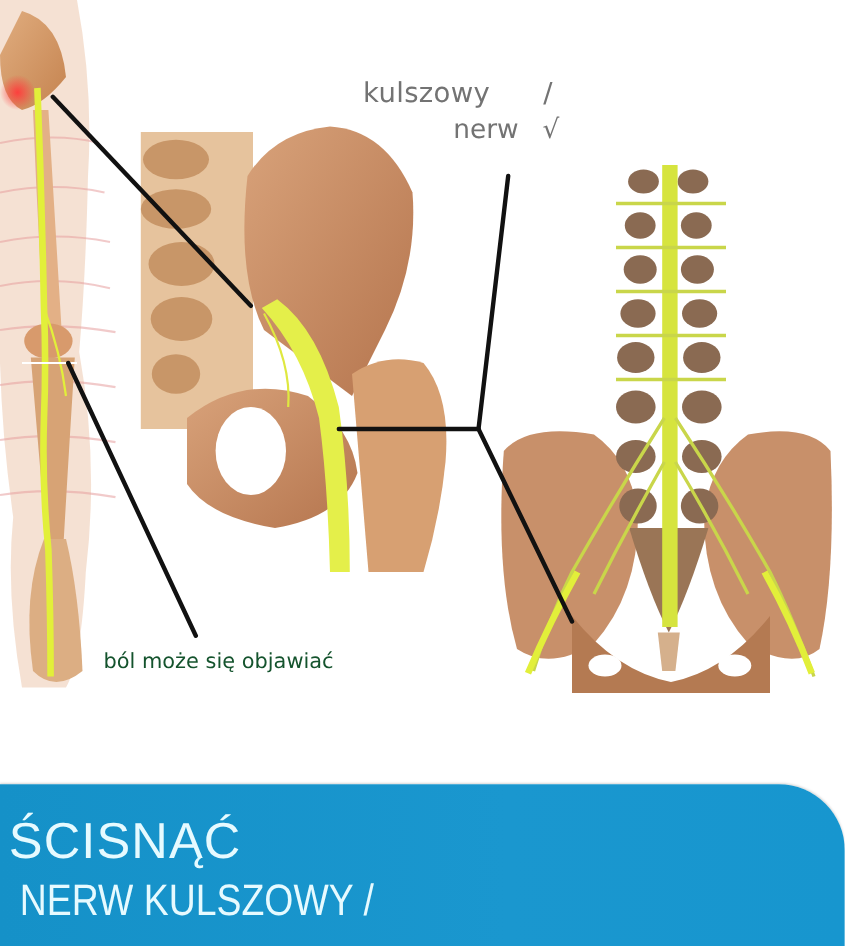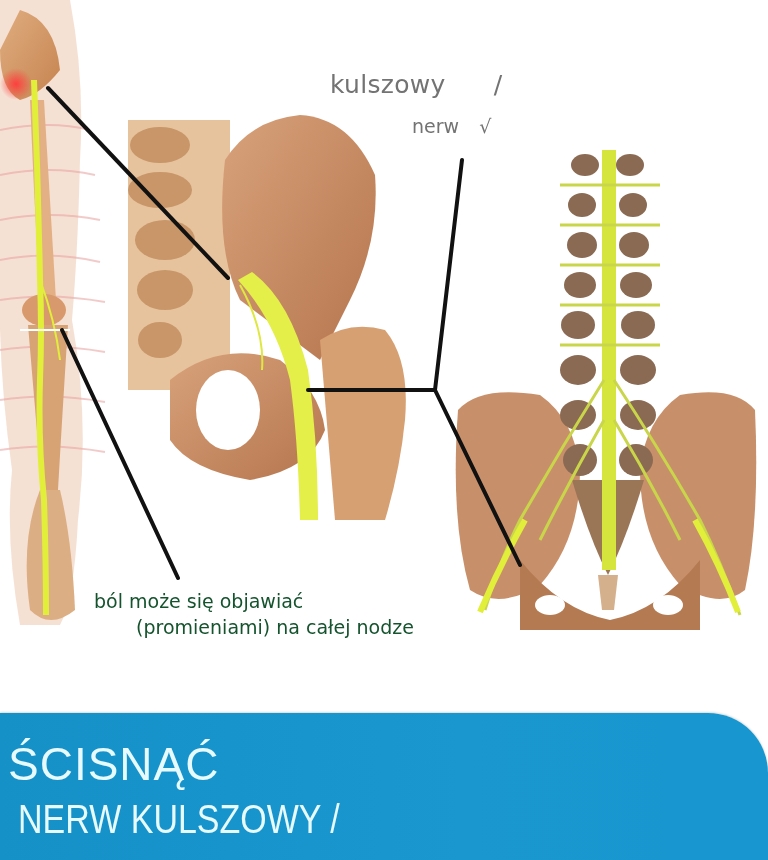--- a/index.html
+++ b/index.html
@@ -1,20 +1,20 @@
 <!DOCTYPE html>
 <html><head>
 <meta charset="utf-8">
 <style>
   html, body { margin: 0; padding: 0; }
   body { width: 768px; height: 860px; position: relative; overflow: hidden; background: #ffffff; font-family: "Liberation Sans", sans-serif; }
   .canvas { position: absolute; left: 0; top: 0; width: 768px; height: 860px; }
   .label { position: absolute; color: #737373; font-family: "DejaVu Sans", sans-serif; }
   .top-label-1 { left: 330px; top: 70px; font-size: 25px; letter-spacing: 0.3px; }
-  .top-label-2 { left: 412px; top: 115px; font-size: 19px; }
+  .top-label-2 { left: 412px; top: 103px; font-size: 24px; }
   .caption { position: absolute; left: 90px; top: 588px; width: 370px; text-align: center; font-family: "DejaVu Sans", sans-serif; font-size: 19px; line-height: 26px; color: #14532d; }
   .caption .line1 { display: block; text-align: left; padding-left: 4px; }
   .banner { position: absolute; left: 0; top: 713px; width: 768px; height: 152px; background: linear-gradient(90deg, #1591c8 0%, #1a97cf 60%, #1796cf 100%); border-top-right-radius: 60px; box-shadow: 0 -1px 2px rgba(0,0,0,0.15); }
   .banner-title { position: absolute; left: 8px; top: 24px; font-family: "Liberation Sans", sans-serif; font-size: 46px; color: #e6faff; letter-spacing: 1px; }
   .banner-subtitle { position: absolute; left: 18px; top: 84px; font-family: "Liberation Sans", sans-serif; font-size: 40px; color: #e6faff; transform: scaleX(0.85); transform-origin: left; letter-spacing: 0px; }
 </style>
 </head>
 <body>
 
 <svg class="canvas" viewBox="0 0 768 860" xmlns="http://www.w3.org/2000/svg">
@@ -128,19 +128,18 @@
   <span>kulszowy</span>
   <span style="margin-left:40px;">/</span>
 </div>
 <div class="label top-label-2">
   <span>nerw</span>
   <span style="margin-left:14px;">√</span>
 </div>
 
 <div class="caption">
   <span class="line1">ból może się objawiać</span>
-  <span style="display:block;">(promieniami) na całej nodze</span>
 </div>
 
 <div class="banner">
   <div class="banner-title">ŚCISNĄĆ</div>
   <div class="banner-subtitle">NERW KULSZOWY /</div>
 </div>
 
 </body></html>

